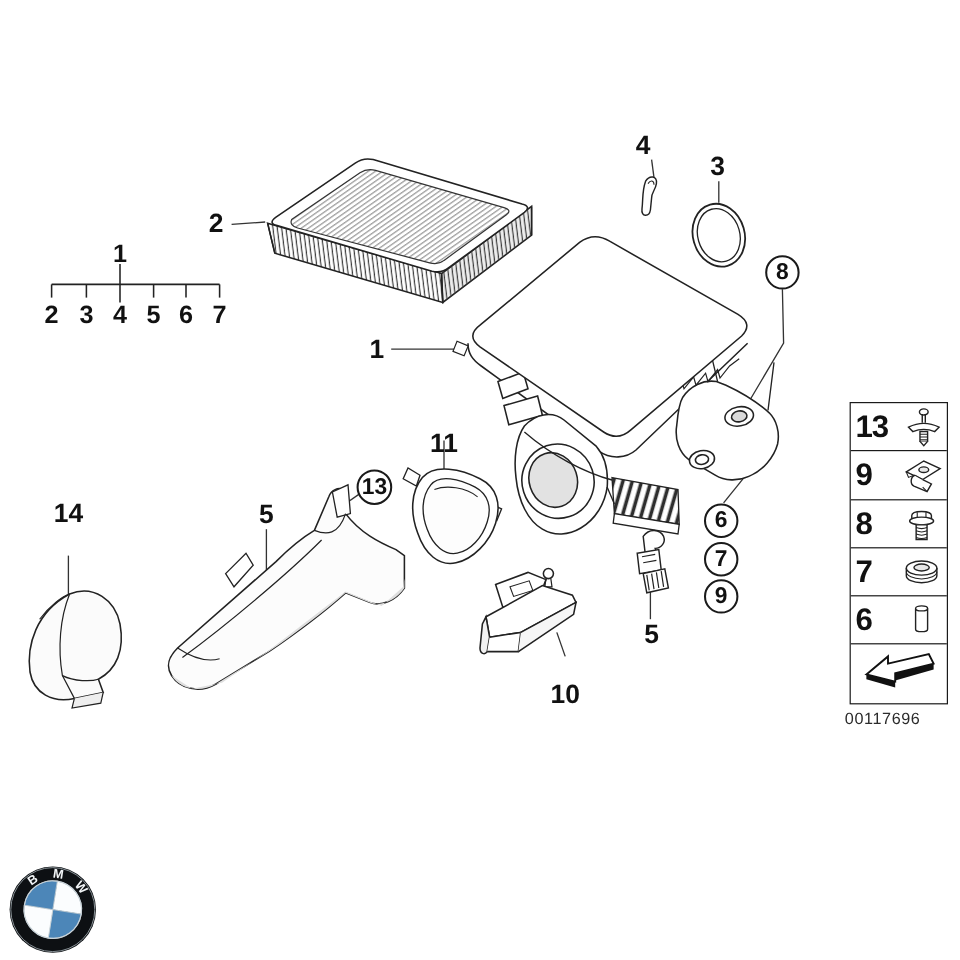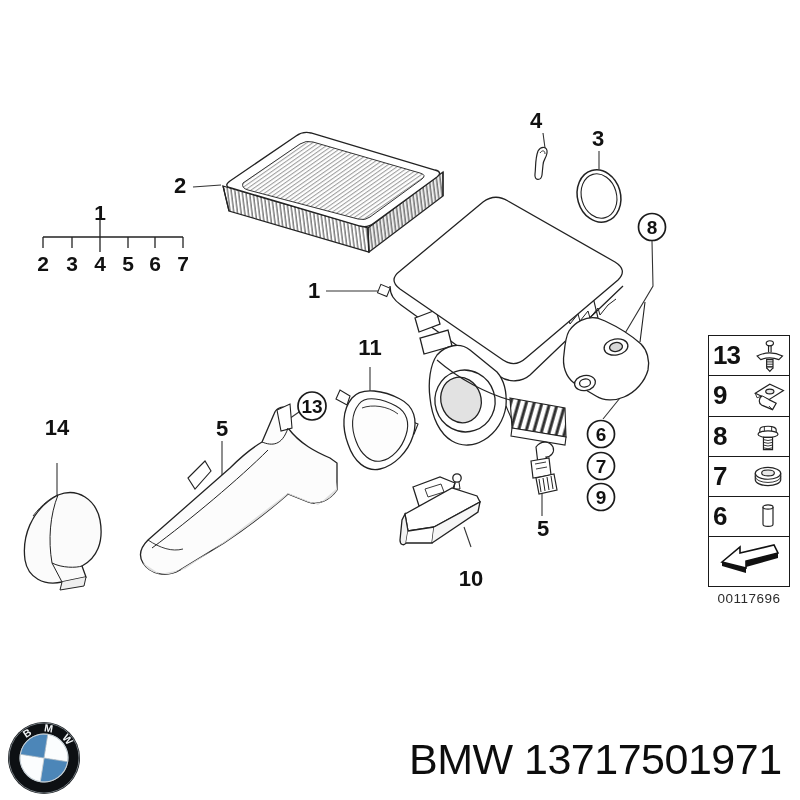--- a/index.html
+++ b/index.html
@@ -10,21 +10,21 @@
        color:#111;white-space:nowrap;line-height:1;}
   .lbl.tree{font-size:21px;}
   .lbl.callout{font-size:19px;}
   .sidebar{position:absolute;left:708px;top:335px;width:82px;height:252px;
            border:1.6px solid #1a1a1a;box-sizing:border-box;background:#fff;}
   .srow{height:40.3px;display:flex;align-items:center;border-bottom:1.2px solid #1a1a1a;
         box-sizing:border-box;padding-left:4px;}
   .srow:last-child{border-bottom:none;}
   .snum{font-weight:bold;font-size:26px;width:34px;letter-spacing:-1px;}
   .sicon{flex:1;display:flex;justify-content:center;align-items:center;}
-  .diagnum{position:absolute;left:704px;top:591px;width:90px;text-align:center;
+  .diagnum{position:absolute;left:704px;top:591px;width:90px;text-align:left;
            font-size:13.5px;color:#2b2b2b;letter-spacing:0.5px;}
   .partnum{position:absolute;left:409px;top:735px;font-size:43px;color:#0d0d0d;
            letter-spacing:-0.5px;white-space:nowrap;}
   .roundel{position:absolute;left:4px;top:718px;}
 </style>
 </head>
 <body>
 
 <div class="stage">
 
@@ -175,21 +175,21 @@
   <div class="lbl tree" style="left:72px;top:263px">3</div>
   <div class="lbl tree" style="left:100px;top:263px">4</div>
   <div class="lbl tree" style="left:128px;top:263px">5</div>
   <div class="lbl tree" style="left:155px;top:263px">6</div>
   <div class="lbl tree" style="left:183px;top:263px">7</div>
 
   <div class="lbl" style="left:180px;top:186px">2</div>
   <div class="lbl" style="left:314px;top:291px">1</div>
   <div class="lbl" style="left:536px;top:121px">4</div>
   <div class="lbl" style="left:598px;top:139px">3</div>
-  <div class="lbl" style="left:370px;top:348px">11</div>
+  <div class="lbl" style="left:370px;top:370px">11</div>
   <div class="lbl" style="left:222px;top:429px">5</div>
   <div class="lbl" style="left:57px;top:428px">14</div>
   <div class="lbl" style="left:543px;top:529px">5</div>
   <div class="lbl" style="left:471px;top:579px">10</div>
 
   <div class="lbl callout" style="left:312px;top:406px">13</div>
   <div class="lbl callout" style="left:652px;top:227px">8</div>
   <div class="lbl callout" style="left:601px;top:434px">6</div>
   <div class="lbl callout" style="left:601px;top:466px">7</div>
   <div class="lbl callout" style="left:601px;top:497px">9</div>
@@ -275,15 +275,14 @@
         <path d="M40,40 L16,40 A24,24 0 0 1 40,16 Z" fill="#4c86b8"></path>
       </g>
       <circle cx="40" cy="40" r="24" fill="none" stroke="#c8d2d8" stroke-width="1"></circle>
       <g fill="#f2f5f7" font-family="Liberation Sans, DejaVu Sans, sans-serif" font-size="10.5" font-weight="bold" text-anchor="middle">
         <text x="40" y="13.5" transform="rotate(-43 40 40)">B</text>
         <text x="40" y="13.5">M</text>
         <text x="40" y="13.5" transform="rotate(43 40 40)">W</text>
       </g>
     </g>
   </svg>
-  <div class="partnum">BMW 13717501971</div>
 
 </div>
 
 </body></html>

